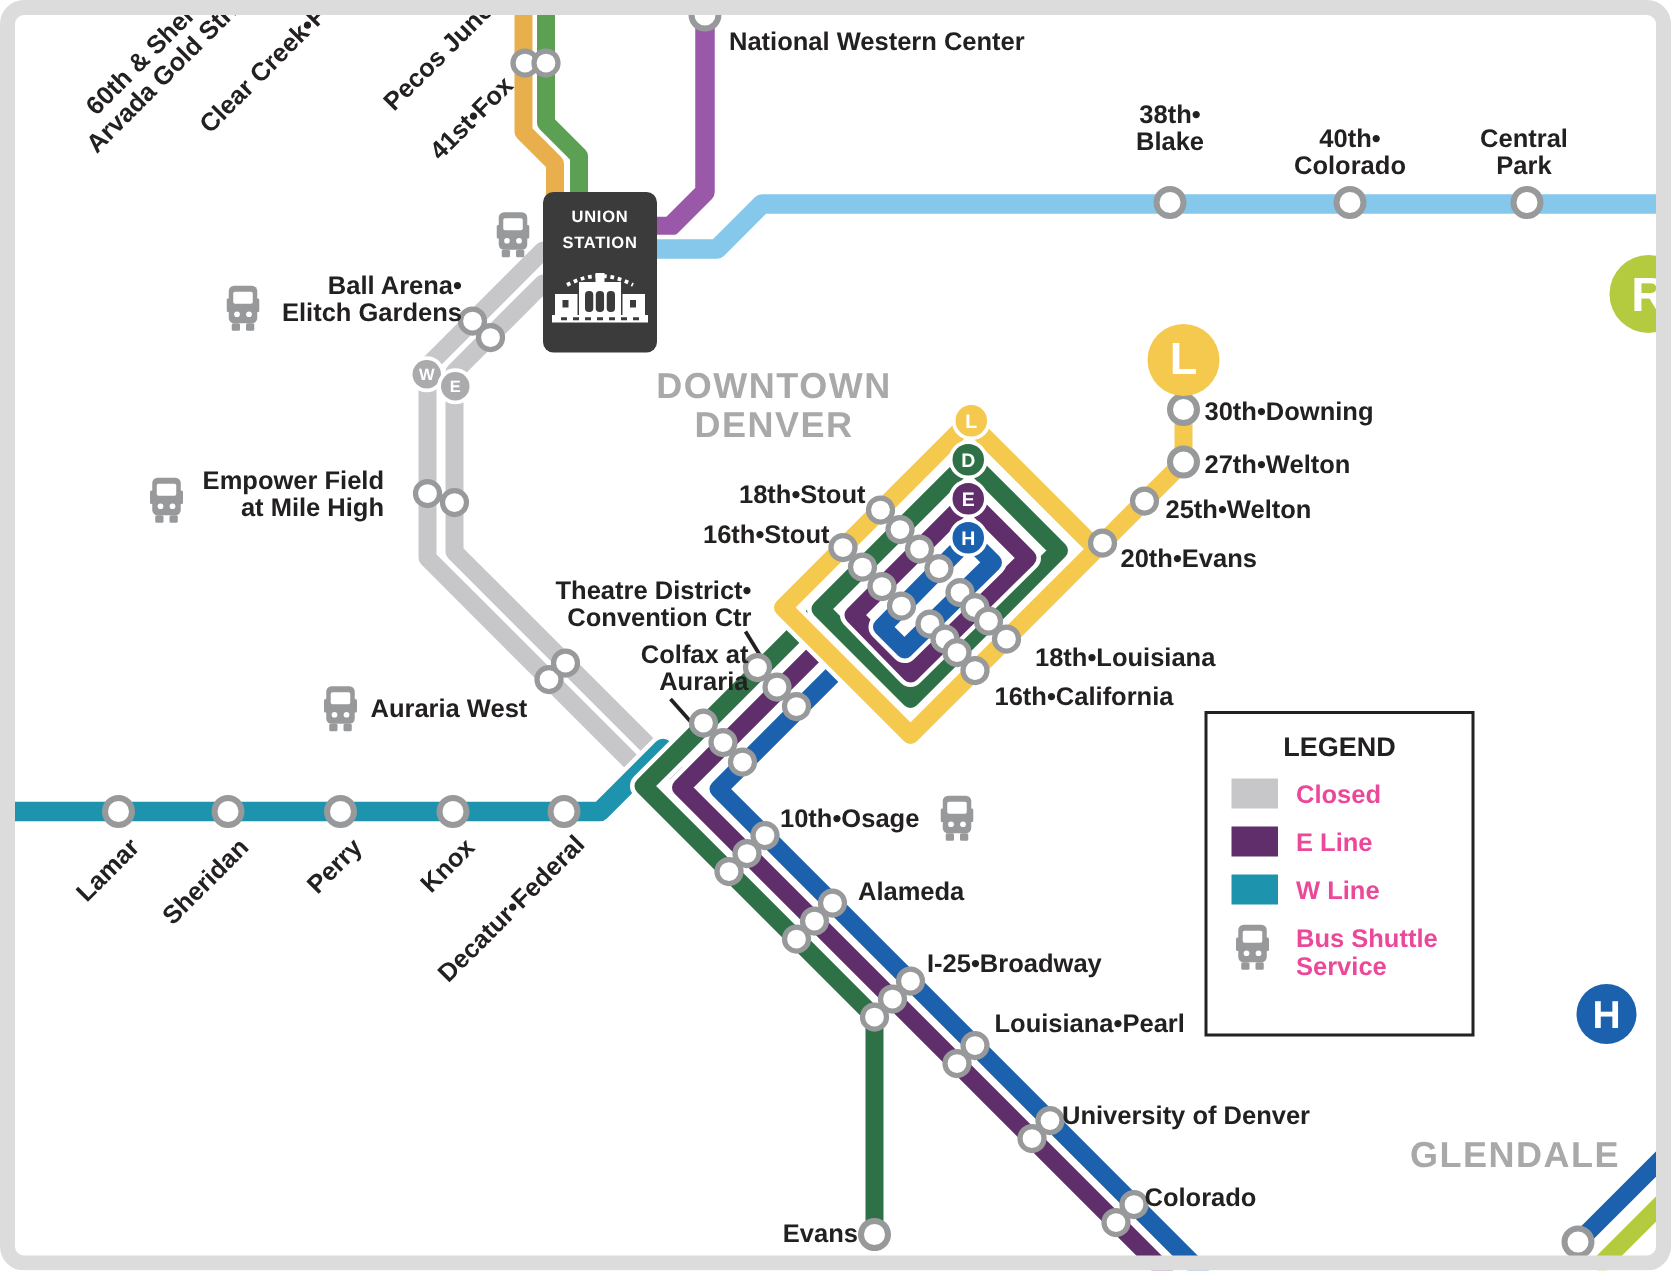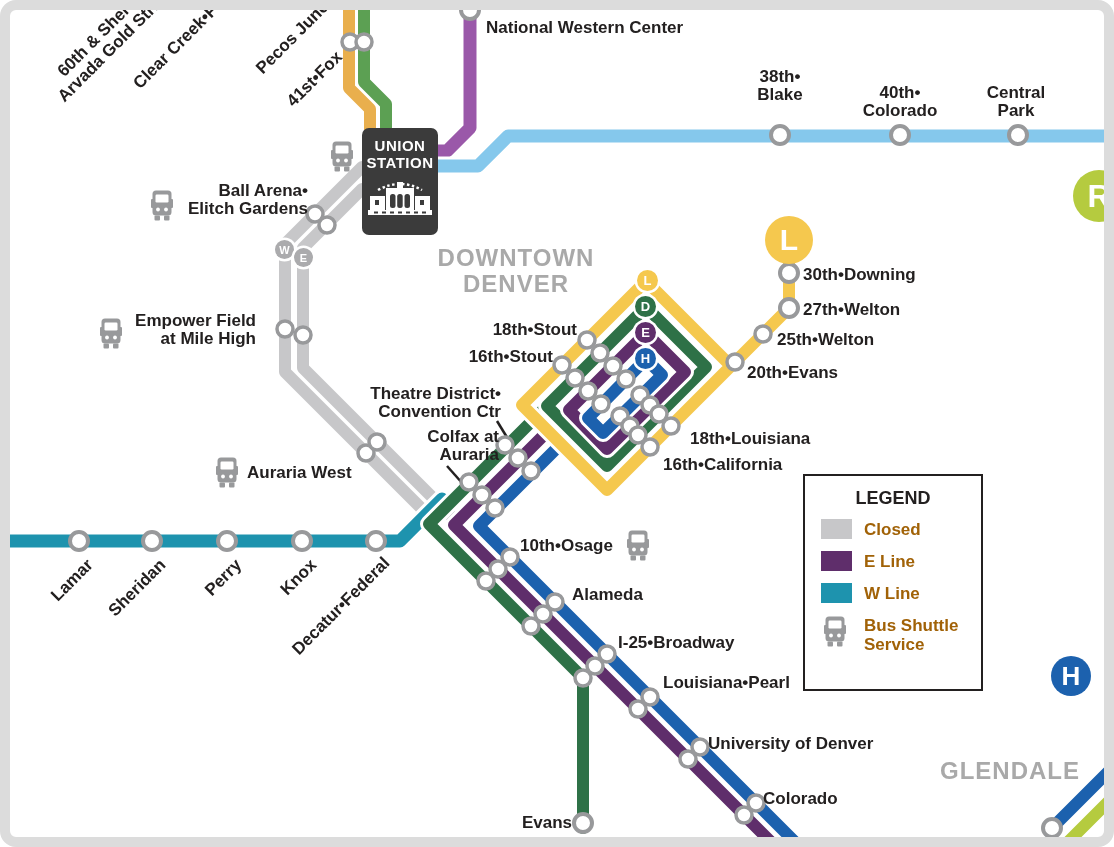--- a/index.html
+++ b/index.html
@@ -23,29 +23,29 @@
   .b-sm{width:21px;height:21px;font-size:13px;}
   .b-loop-l{left:637px;top:270px;background:#f5c84e;}
   .b-loop-d{left:635px;top:296px;background:#2e7147;}
   .b-loop-e{left:635px;top:322px;background:#5f2e6b;}
   .b-loop-h{left:635px;top:348px;background:#1c61ae;}
   .b-we{width:19px;height:19px;font-size:11px;background:#ababad;}
   .b-w{left:275px;top:240px;}
   .b-e{left:294px;top:248px;}
   .us-box{position:absolute;left:362px;top:128px;width:76px;height:107px;z-index:14;
           background:#3b3b3b;border-radius:7px;color:#fff;text-align:center;}
-  .us-box .usname{font-weight:bold;font-size:15px;line-height:17px;letter-spacing:.5px;margin-top:9px;}
+  .us-box .usname{font-weight:bold;font-size:11px;line-height:17px;letter-spacing:.5px;margin-top:9px;}
   .us-bldg{position:absolute;left:6px;top:48px;}
   .bus{position:absolute;z-index:12;color:#98999b;}
   .legend{position:absolute;left:803px;top:474px;width:180px;height:217px;z-index:20;
           background:#fff;border:2.5px solid #232020;box-sizing:border-box;}
   .legend .ltitle{position:absolute;left:0;right:0;top:12px;text-align:center;
           font-weight:bold;font-size:18px;color:#232020;}
   .lg-sw{position:absolute;left:16px;width:31px;height:20px;}
-  .lg-lb{position:absolute;left:59px;font-weight:bold;font-size:17px;line-height:19px;color:#a16207;}
+  .lg-lb{position:absolute;left:59px;font-weight:bold;font-size:17px;line-height:19px;color:#ec4899;}
 </style>
 </head>
 <body>
 
 <div id="map">
 
   <svg id="rails" width="1114" height="847" viewBox="0 0 1114 847">
     <defs>
       <g id="busicon">
         <rect x="0" y="10" width="3" height="9" rx="1" fill="currentColor"></rect>

